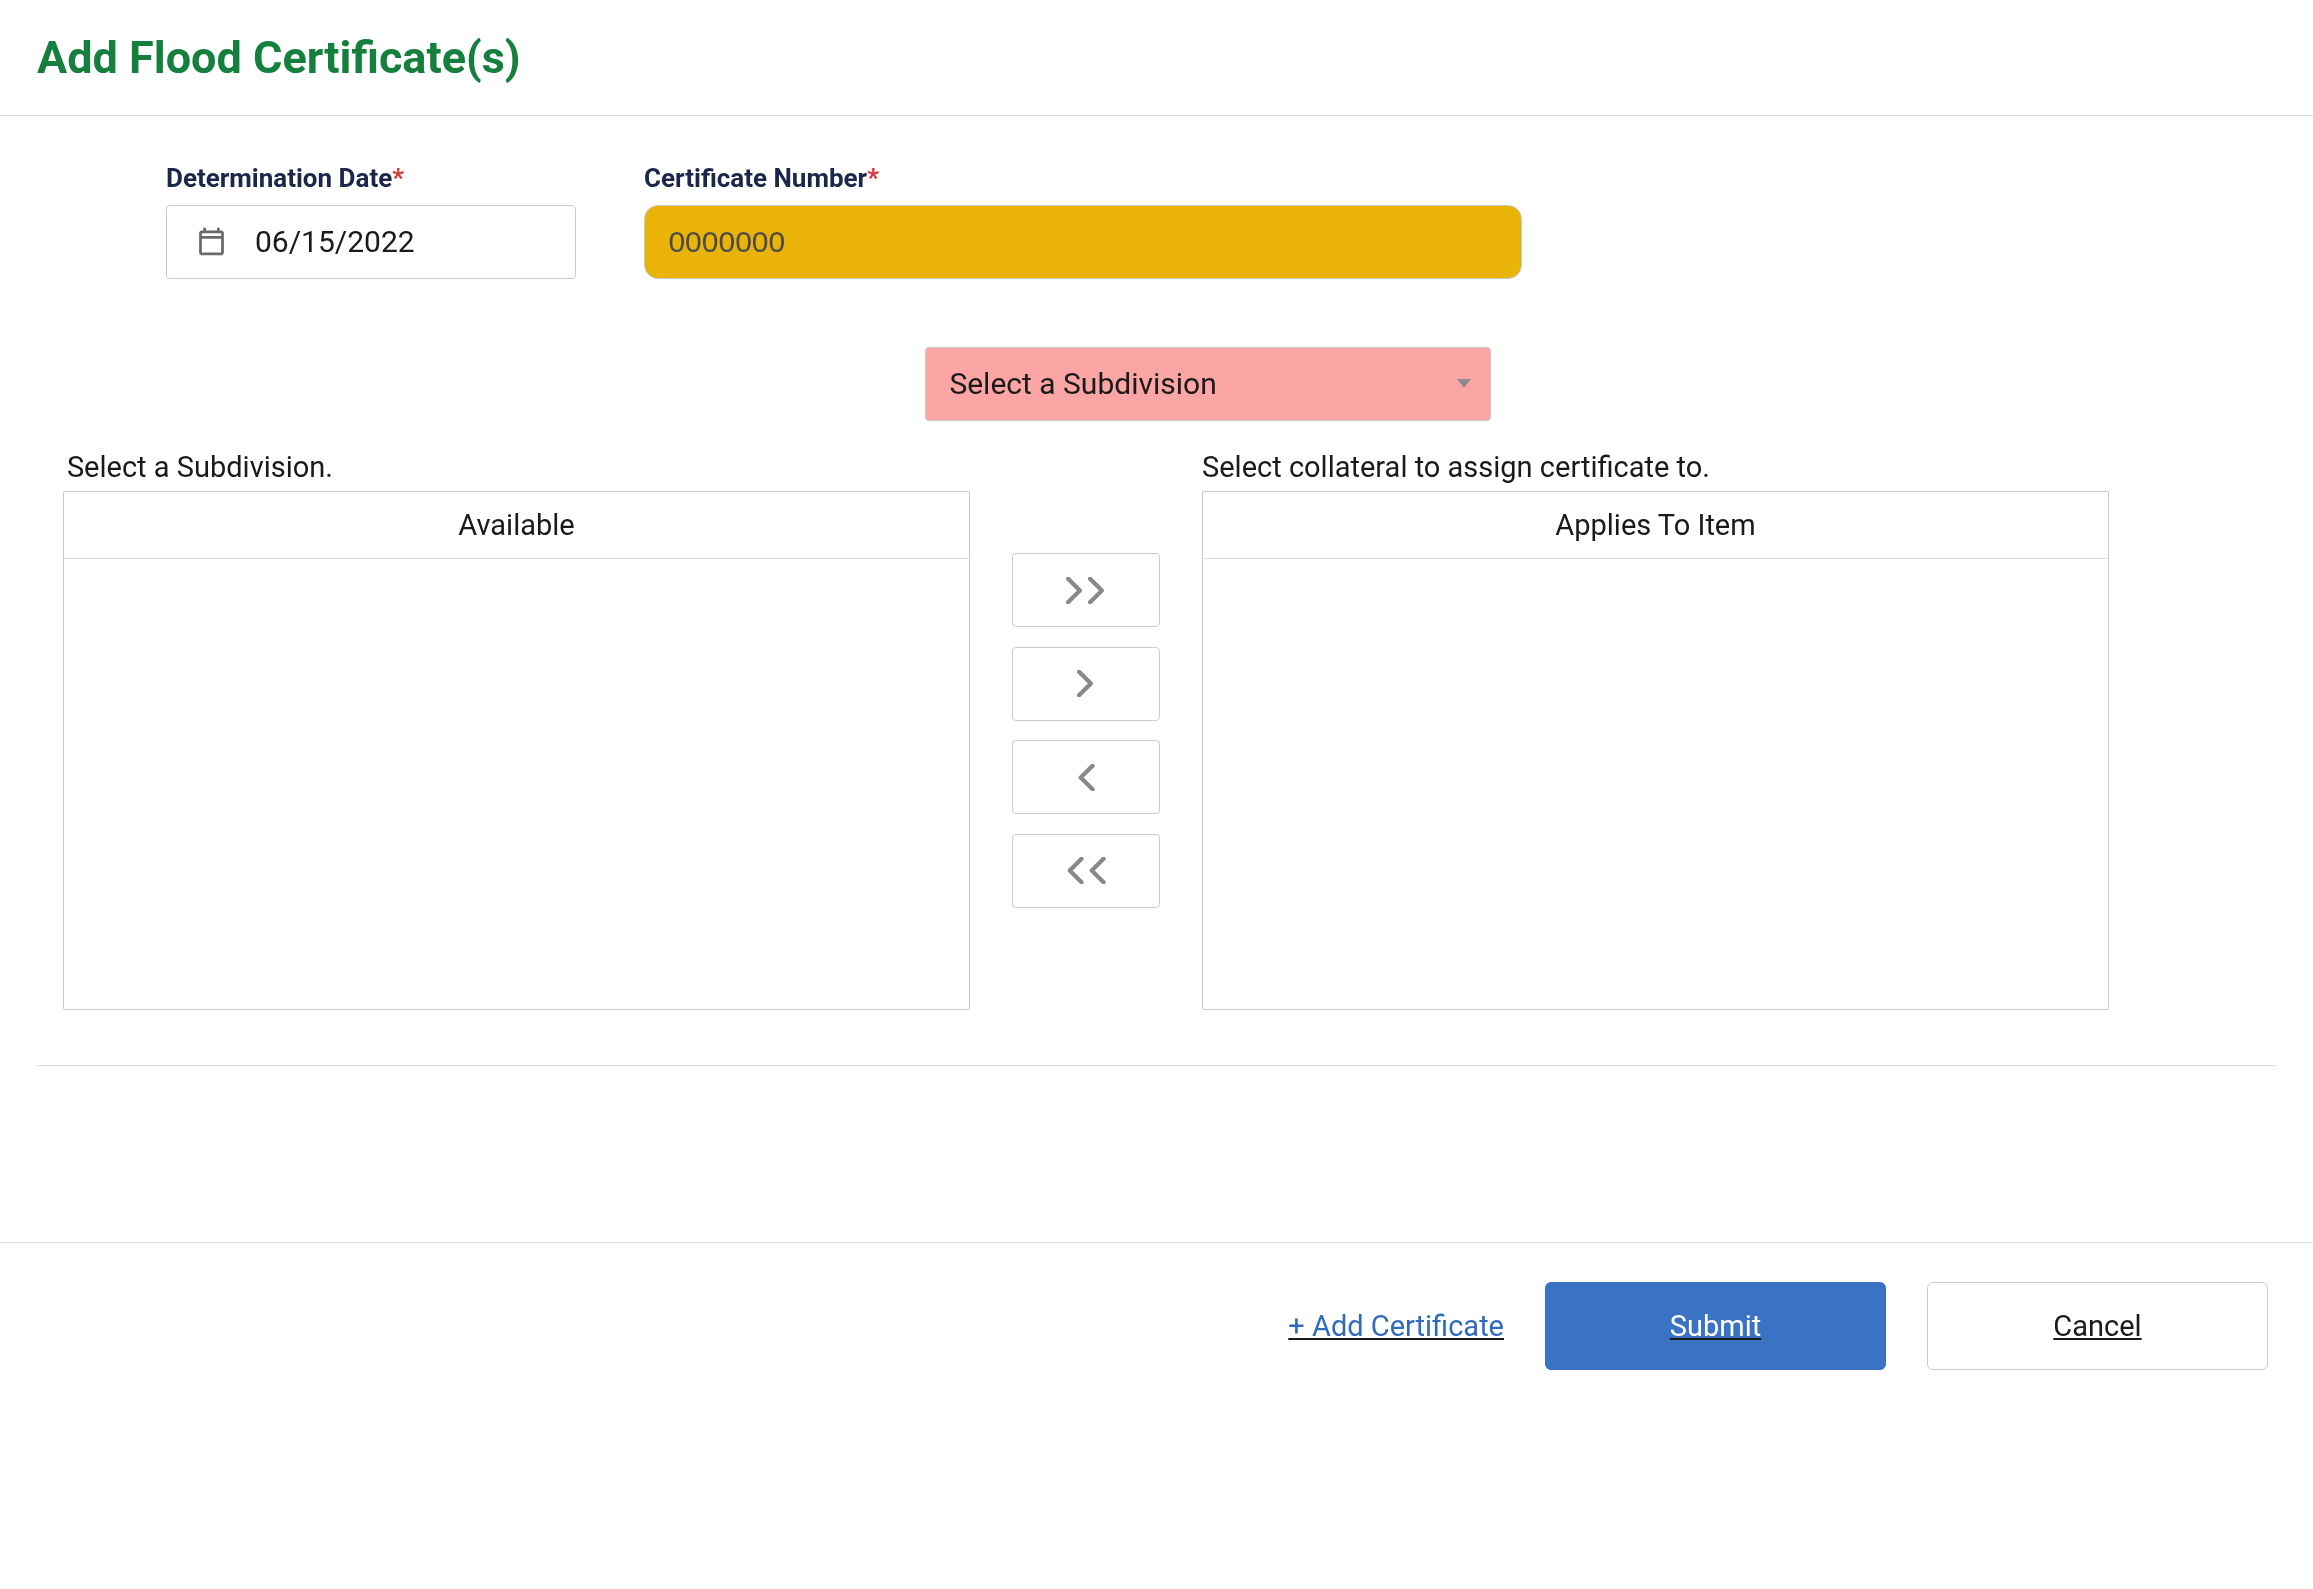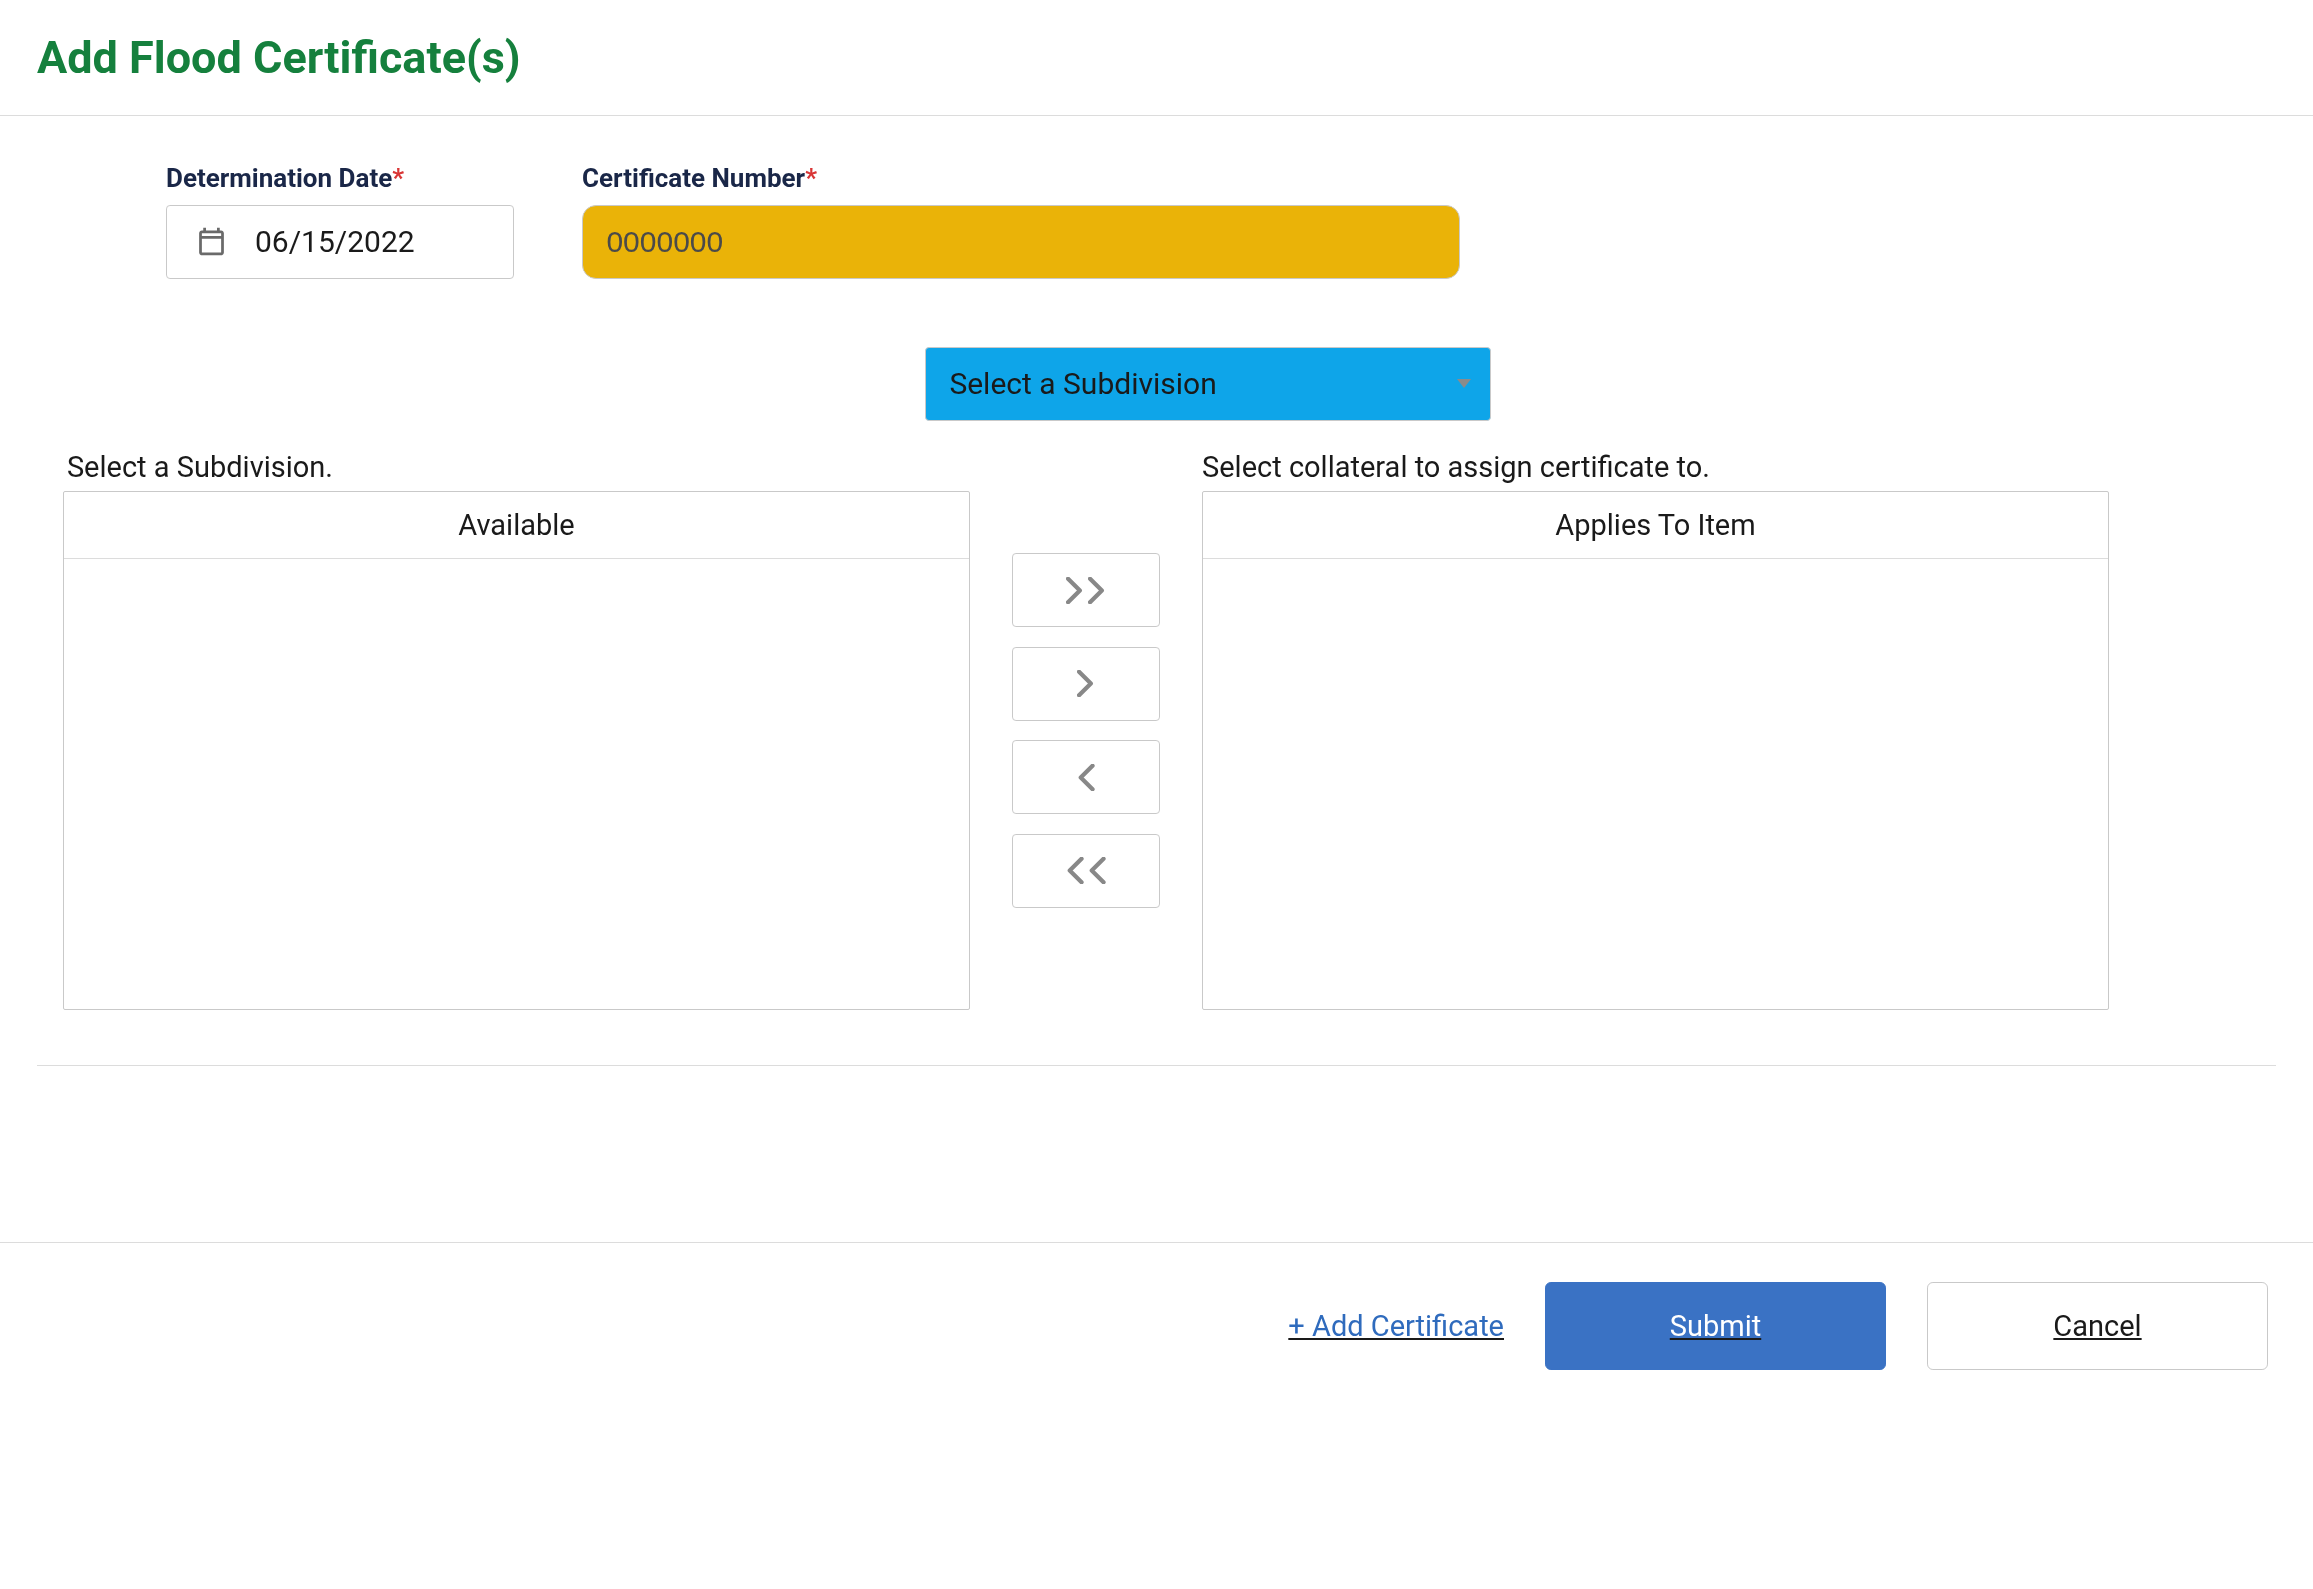--- a/index.html
+++ b/index.html
@@ -35,21 +35,21 @@
     color: #1a2748;
     margin-bottom: 11.7px;
   }
   .req { color: #d93636; font-weight: 700; }
   .date-input-wrap {
     display: flex;
     align-items: center;
     border: 1.5px solid #c9c9c9;
     border-radius: 3.9px;
     height: 74px;
-    width: 348px;
+    width: 410px;
     background: #fff;
   }
   .date-icon-box {
     width: 88px;
     display:flex; align-items:center; justify-content:center;
     color:#555;
   }
   .date-text {
     font-size: 30px;
     color: #1a1a1a;
@@ -69,21 +69,21 @@
     border: 1.5px solid #c9c9c9;
     border-radius: 3.9px;
     background: #f2f2f2;
     height: 74px;
     width: 410px;
     padding: 0 19.5px 0 23.4px;
     font-size: 30px;
     color:#1a1a1a;
     cursor:pointer;
   }
-  .select-box.white { background:#0ea5e9; width: 566px; font-size:30px; color:#1a1a1a; }
+  .select-box.white { background:#fca5a5; width: 566px; font-size:30px; color:#1a1a1a; }
   .caret-down {
     width:0; height:0;
     border-left:7.8px solid transparent;
     border-right:7.8px solid transparent;
     border-top:9.8px solid #8b8b8b;
   }
   .subdiv-row {
     display:flex; justify-content:center; margin-top:68px;
   }
   .transfer-section {

